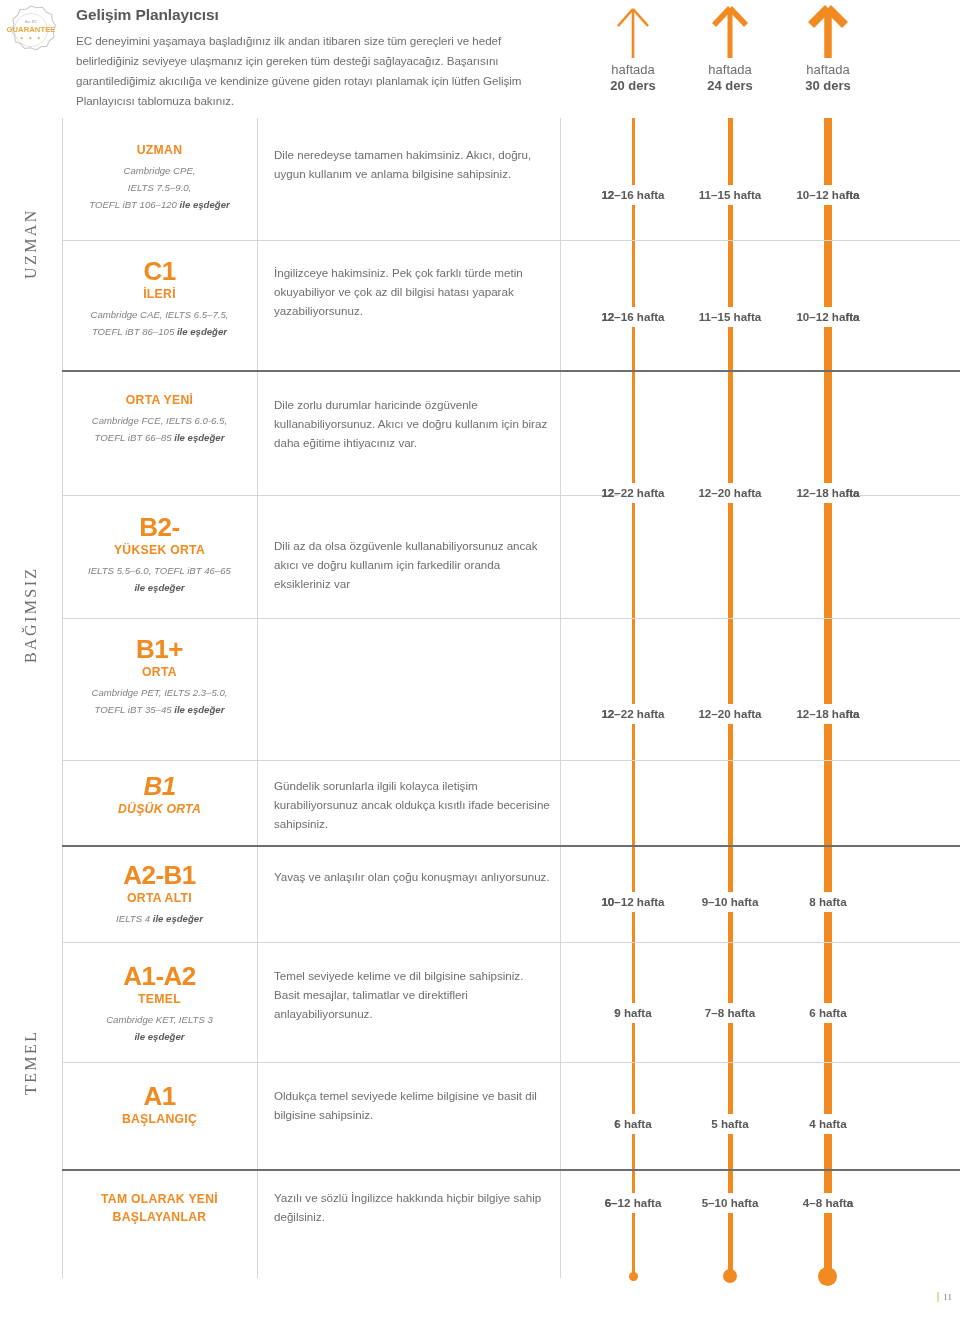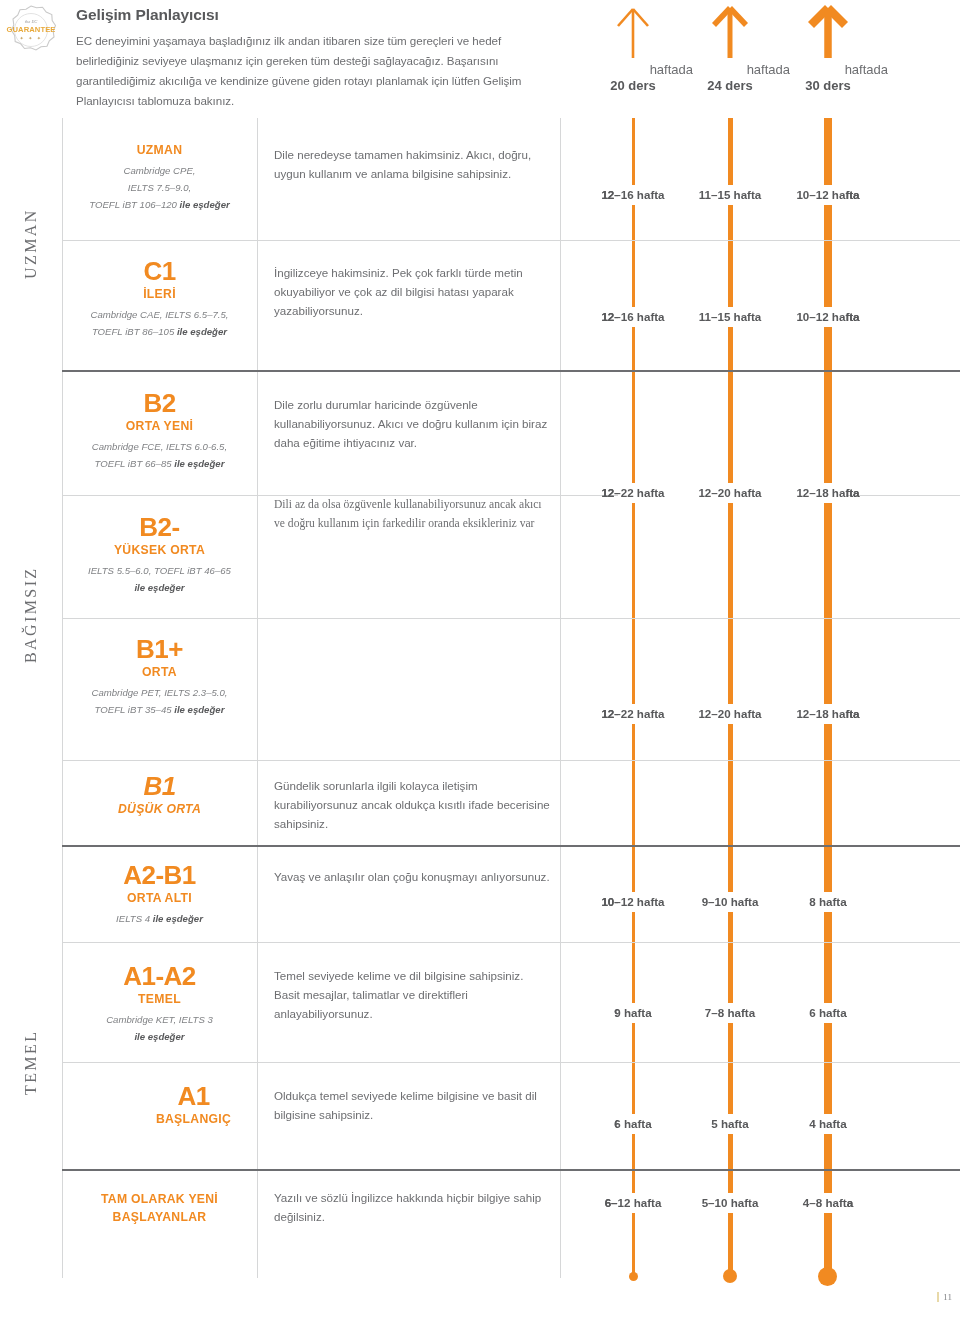--- a/index.html
+++ b/index.html
@@ -24,21 +24,21 @@
     letter-spacing: -0.1px; margin-bottom: 7px;
   }
   .intro-body {
     font-size: 11.6px; line-height: 1.72; color: #6d6e71;
     letter-spacing: -0.05px;
   }
 
   
   .arrow-heads { position: absolute; left: 560px; top: 0; width: 400px; height: 120px; }
   .arrow-col { position: absolute; top: 4px; text-align: center; }
-  .arrow-col .lbl1 { font-size: 13px; color: #6d6e71; line-height: 1.25; text-align: right; }
+  .arrow-col .lbl1 { font-size: 13px; color: #6d6e71; line-height: 1.25; }
   .arrow-col .lbl2 { font-size: 13px; font-weight: bold; color: #58595b; line-height: 1.25; }
   .arrow-svg { display: block; margin: 0 auto 4px auto; }
 
   
   .grid { position: absolute; left: 0; top: 118px; width: 960px; height: 1160px; }
 
   .vline-label {
     position: absolute; left: 0; width: 62px;
     writing-mode: vertical-rl; transform: rotate(180deg);
     text-align: center;
@@ -198,38 +198,37 @@
       <div class="lvl-code">C1</div>
       <div class="lvl-name">İLERİ</div>
       <div class="lvl-equiv">
         <div>Cambridge CAE, IELTS 6.5–7.5,</div>
         <div>TOEFL iBT 86–105 <b>ile eşdeğer</b></div>
       </div>
     </div>
     <div class="cell-desc" style="top:146px;">İngilizceye hakimsiniz. Pek çok farklı türde metin okuyabiliyor ve çok az dil bilgisi hatası yaparak yazabiliyorsunuz.</div>
 
     <div class="cell-level" style="top:272px;">
-      <div class="lvl-code">B2</div>
       <div class="lvl-name">ORTA YENİ</div>
       <div class="lvl-equiv">
         <div>Cambridge FCE, IELTS 6.0-6.5,</div>
         <div>TOEFL iBT 66–85 <b>ile eşdeğer</b></div>
       </div>
     </div>
     <div class="cell-desc" style="top:278px;">Dile zorlu durumlar haricinde özgüvenle kullanabiliyorsunuz. Akıcı ve doğru kullanım için biraz daha eğitime ihtiyacınız var.</div>
 
     <div class="cell-level" style="top:396px;">
       <div class="lvl-code">B2-</div>
       <div class="lvl-name">YÜKSEK ORTA</div>
       <div class="lvl-equiv">
         <div>IELTS 5.5–6.0, TOEFL iBT 46–65</div>
         <div><b>ile eşdeğer</b></div>
       </div>
     </div>
-    <div class="cell-desc" style="top:378px;font-family:Liberation Serif, serif;">Dili az da olsa özgüvenle kullanabiliyorsunuz ancak akıcı ve doğru kullanım için farkedilir oranda eksikleriniz var</div>
+    <div class="cell-desc" style="top:419px;">Dili az da olsa özgüvenle kullanabiliyorsunuz ancak akıcı ve doğru kullanım için farkedilir oranda eksikleriniz var</div>
 
     <div class="cell-level" style="top:518px;">
       <div class="lvl-code">B1+</div>
       <div class="lvl-name">ORTA</div>
       <div class="lvl-equiv">
         <div>Cambridge PET, IELTS 2.3–5.0,</div>
         <div>TOEFL iBT 35–45 <b>ile eşdeğer</b></div>
       </div>
     </div>
 
@@ -251,21 +250,21 @@
     <div class="cell-level" style="top:845px;">
       <div class="lvl-code">A1-A2</div>
       <div class="lvl-name">TEMEL</div>
       <div class="lvl-equiv">
         <div>Cambridge KET, IELTS 3</div>
         <div><b>ile eşdeğer</b></div>
       </div>
     </div>
     <div class="cell-desc" style="top:849px;">Temel seviyede kelime ve dil bilgisine sahipsiniz. Basit mesajlar, talimatlar ve direktifleri anlayabiliyorsunuz.</div>
 
-    <div class="cell-level" style="top:965px;margin-left:34px;">
+    <div class="cell-level" style="top:965px;">
       <div class="lvl-code">A1</div>
       <div class="lvl-name">BAŞLANGIÇ</div>
     </div>
     <div class="cell-desc" style="top:969px;">Oldukça temel seviyede kelime bilgisine ve basit dil bilgisine sahipsiniz.</div>
 
     <div class="cell-level" style="top:1073px;">
       <div class="lvl-name-only">TAM OLARAK YENİ</div>
       <div class="lvl-name-only">BAŞLAYANLAR</div>
     </div>
     <div class="cell-desc" style="top:1071px;">Yazılı ve sözlü İngilizce hakkında hiçbir bilgiye sahip değilsiniz.</div>

